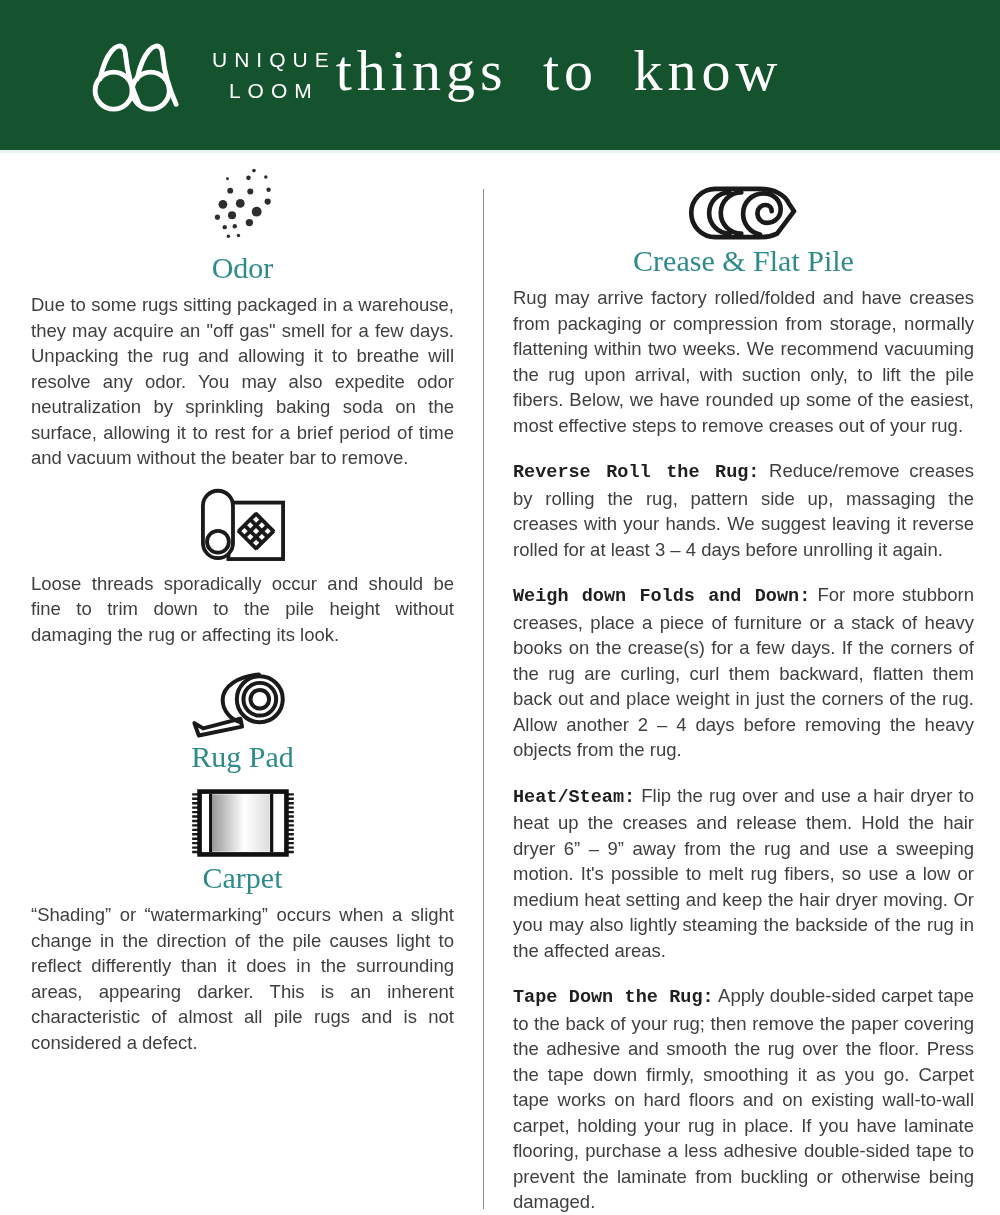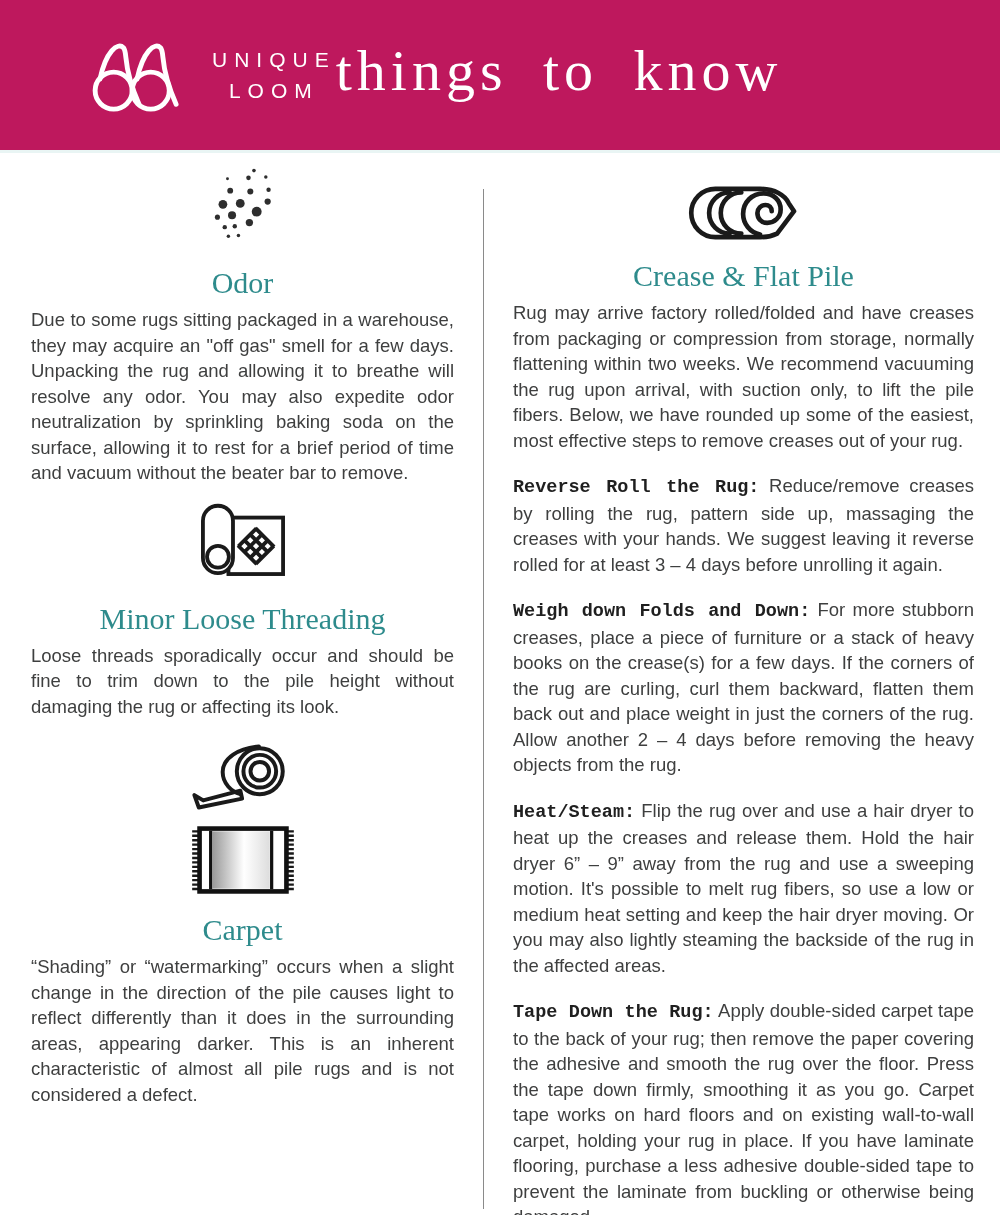--- a/index.html
+++ b/index.html
@@ -9,21 +9,21 @@
     width: 1000px;
     height: 1215px;
     background: #ffffff;
     overflow: hidden;
     font-family: "Liberation Sans", sans-serif;
   }
 
   
   .banner {
     height: 150px;
-    background: #be185d;
+    background: #14532d;
     display: flex;
     align-items: center;
   }
   .banner-edge { height: 3px; background: #e9f5f4; }
   .brand { display: flex; align-items: center; gap: 20px; margin-left: 88px; }
   .logo svg { display: block; }
   .brand-text {
     display: flex; flex-direction: column; align-items: center;
     color: #ffffff; font-size: 21px; letter-spacing: 7px;
     line-height: 1.5; font-weight: 400;
@@ -49,21 +49,21 @@
   .col-left  { width: 483px; padding: 0 29px 0 31px; }
   .col-right { flex: 1; padding: 0 26px 0 30px; }
 
   .info { text-align: center; }
   .info .icon { display: flex; justify-content: center; align-items: flex-end; }
   .info h2 {
     font-family: "Liberation Serif", serif;
     font-weight: 400;
     color: #2e8b8c;
     font-size: 30px;
-    margin: 16px 0 7px;
+    margin: 1px 0 7px;
   }
   .body-text, .tip {
     font-size: 18.5px;
     line-height: 25.5px;
     color: #3e3f3f;
     text-align: justify;
     text-align-last: left;
     margin: 0;
   }
   .tip { margin-top: 20px; }
@@ -143,36 +143,36 @@
             <g class="ico" stroke-width="4.2">
               <rect x="40" y="17" width="60" height="62" fill="#ffffff"></rect>
               <g transform="rotate(45 70 48)">
                 <path d="M57,34V62 M66,34V62 M75,34V62 M84,34V62 M56,34.5H85 M56,43.5H85 M56,52.5H85 M56,61.5H85"></path>
               </g>
               <rect x="12" y="4" width="33" height="74" rx="16.5" fill="#ffffff"></rect>
               <circle cx="28.5" cy="60" r="12" fill="#ffffff"></circle>
             </g>
           </svg>
         </div>
-        <h2>Minor Loose Threading</h2>
         <p class="body-text">Loose threads sporadically occur and should be fine to trim down to the pile height without damaging the rug or affecting its look.</p>
       </section>
 
       <section class="info sec-rugpad">
         <div class="icon">
           <svg width="108" height="76" viewBox="0 0 122 86">
             <g class="ico" stroke-width="4.5" stroke-linejoin="round" stroke-linecap="round">
               <path d="M58,63 L16,74 L6,68 L11,82 L60,72 Z" fill="#ffffff"></path>
               <path d="M79,13 C56,15 38,26 38,42 C38,55 48,64 58,67"></path>
               <circle cx="80" cy="41" r="26" fill="#ffffff"></circle>
               <circle cx="80" cy="41" r="18.5" fill="#ffffff"></circle>
               <circle cx="80" cy="41" r="10.5" fill="#ffffff"></circle>
             </g>
           </svg>
         </div>
+        <h2>Rug Pad</h2>
       </section>
 
       <section class="info sec-shading">
         <div class="icon">
           <svg width="122" height="74" viewBox="0 0 132 80">
             <defs>
               <linearGradient id="shgrad" x1="0" y1="0" x2="1" y2="0">
                 <stop offset="0" stop-color="#999999"></stop>
                 <stop offset="0.55" stop-color="#ffffff"></stop>
                 <stop offset="1" stop-color="#dddddd"></stop>

